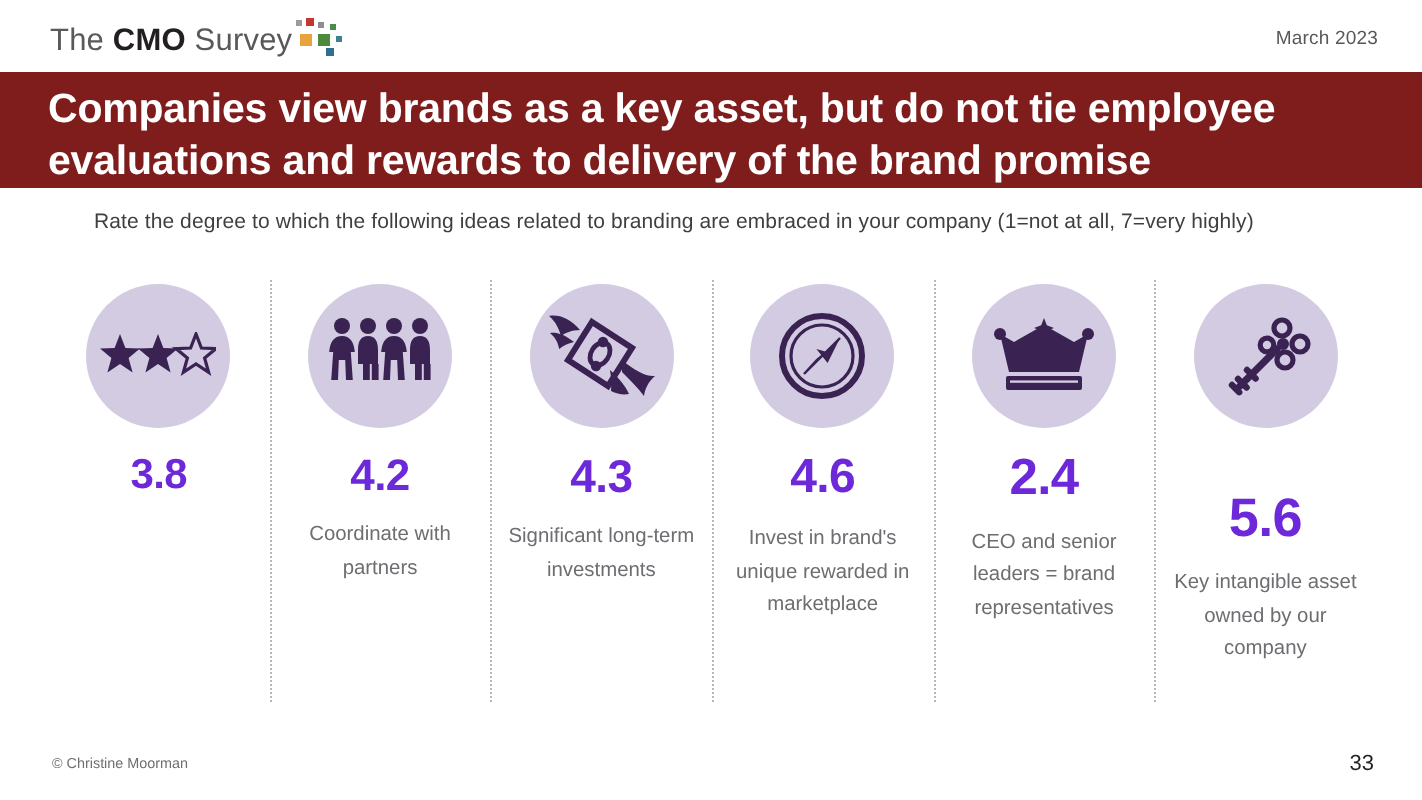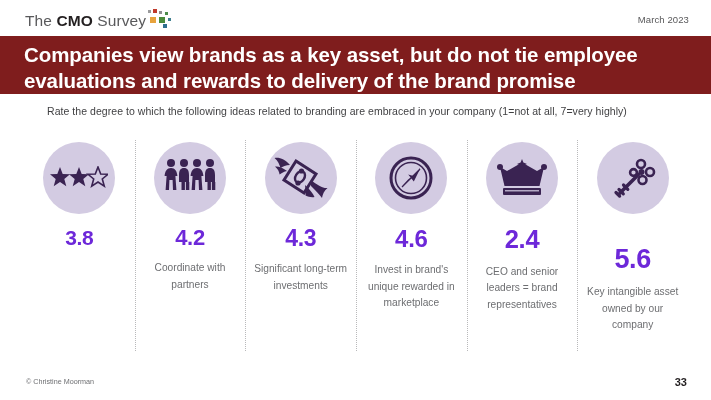--- a/index.html
+++ b/index.html
@@ -158,21 +158,21 @@
     left: 26px;
     bottom: 14px;
     font-size: 7.2px;
     color: #6d6e71;
   }
   .pagenum {
     position: absolute;
     right: 24px;
     bottom: 12px;
     font-size: 11px;
-    font-weight: bold;
+    font-weight: normal;
     color: #231f20;
   }
 </style>
 </head>
 <body>
 
 <div class="header">
   <div class="logo">
     <span class="logo-text"><span>The </span><span class="bold">CMO</span><span> Survey</span></span>
     <span class="logo-dots">

